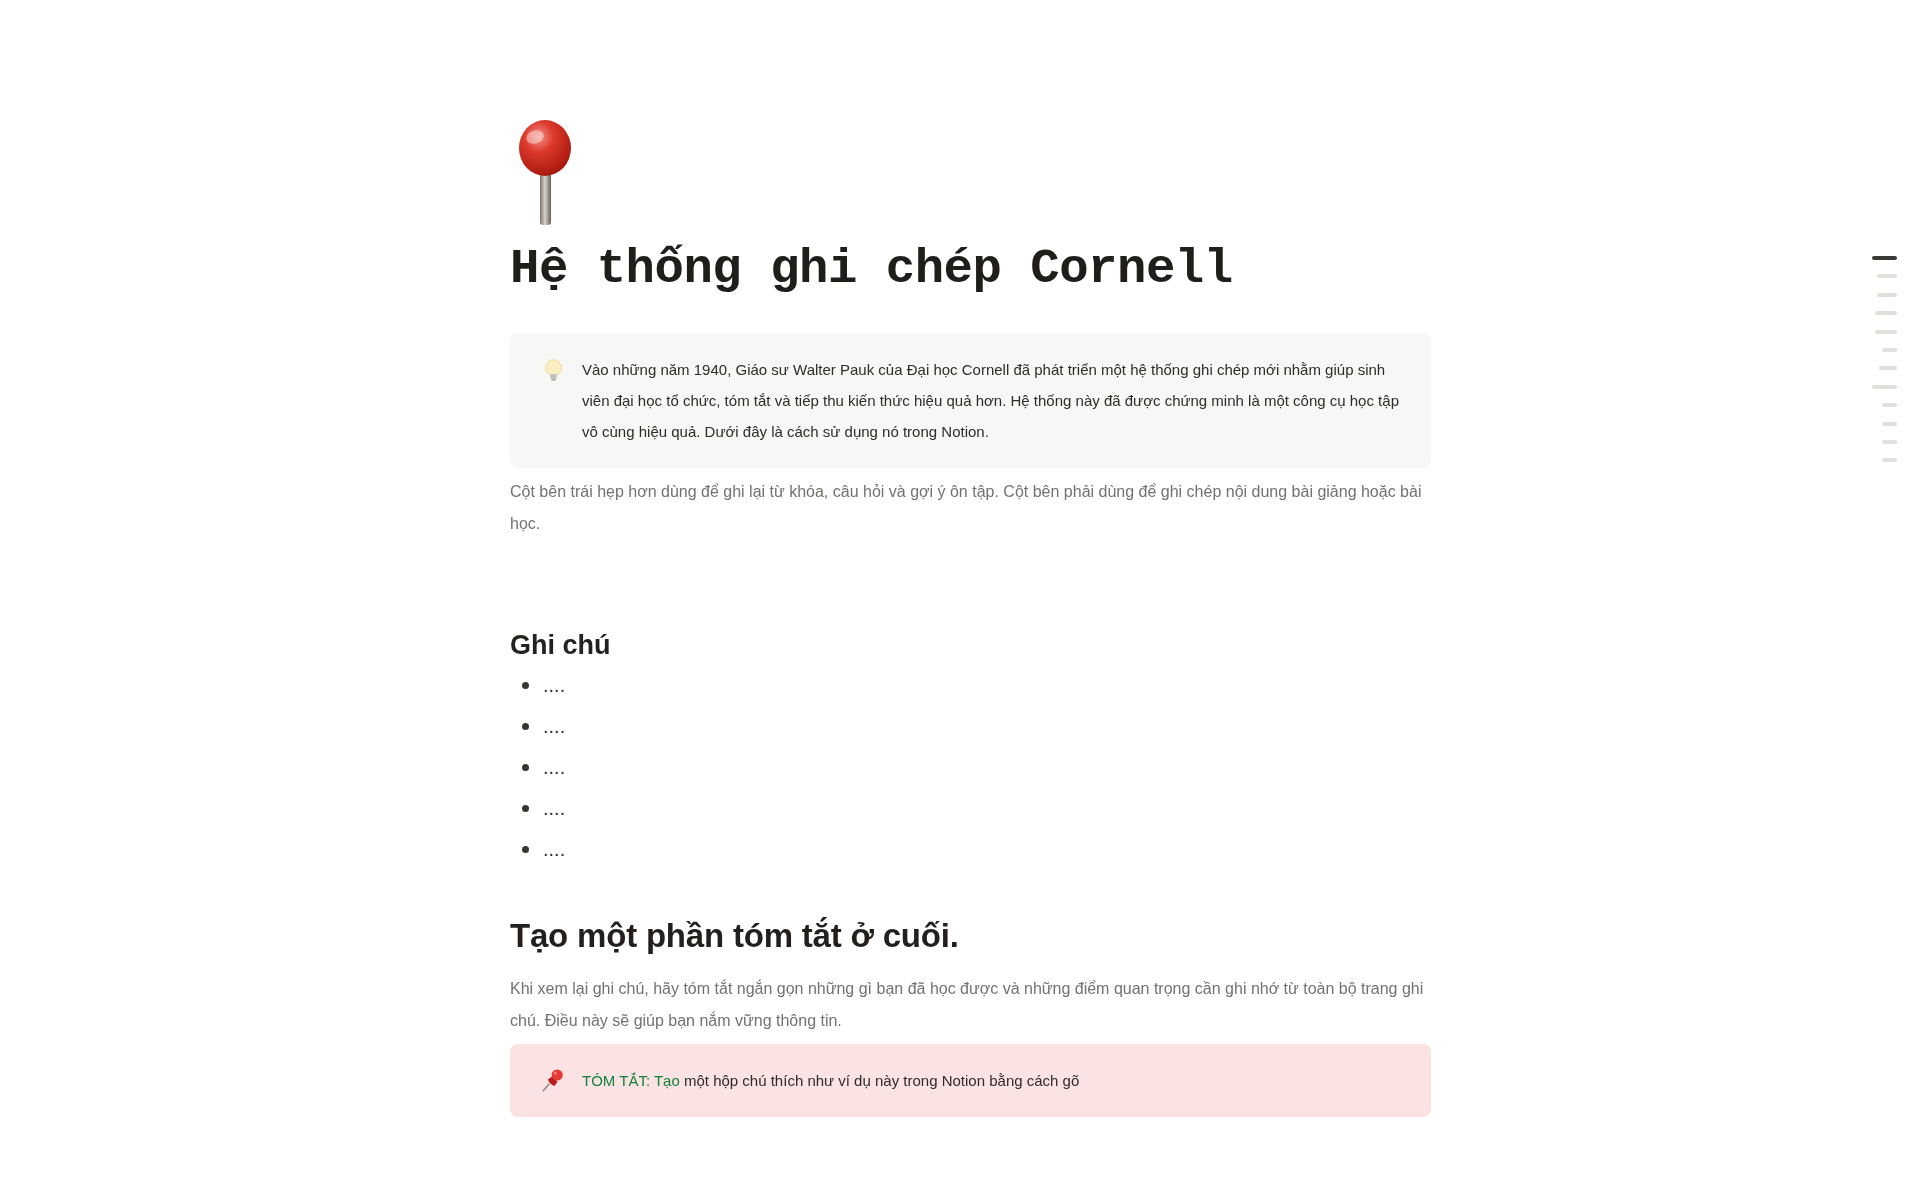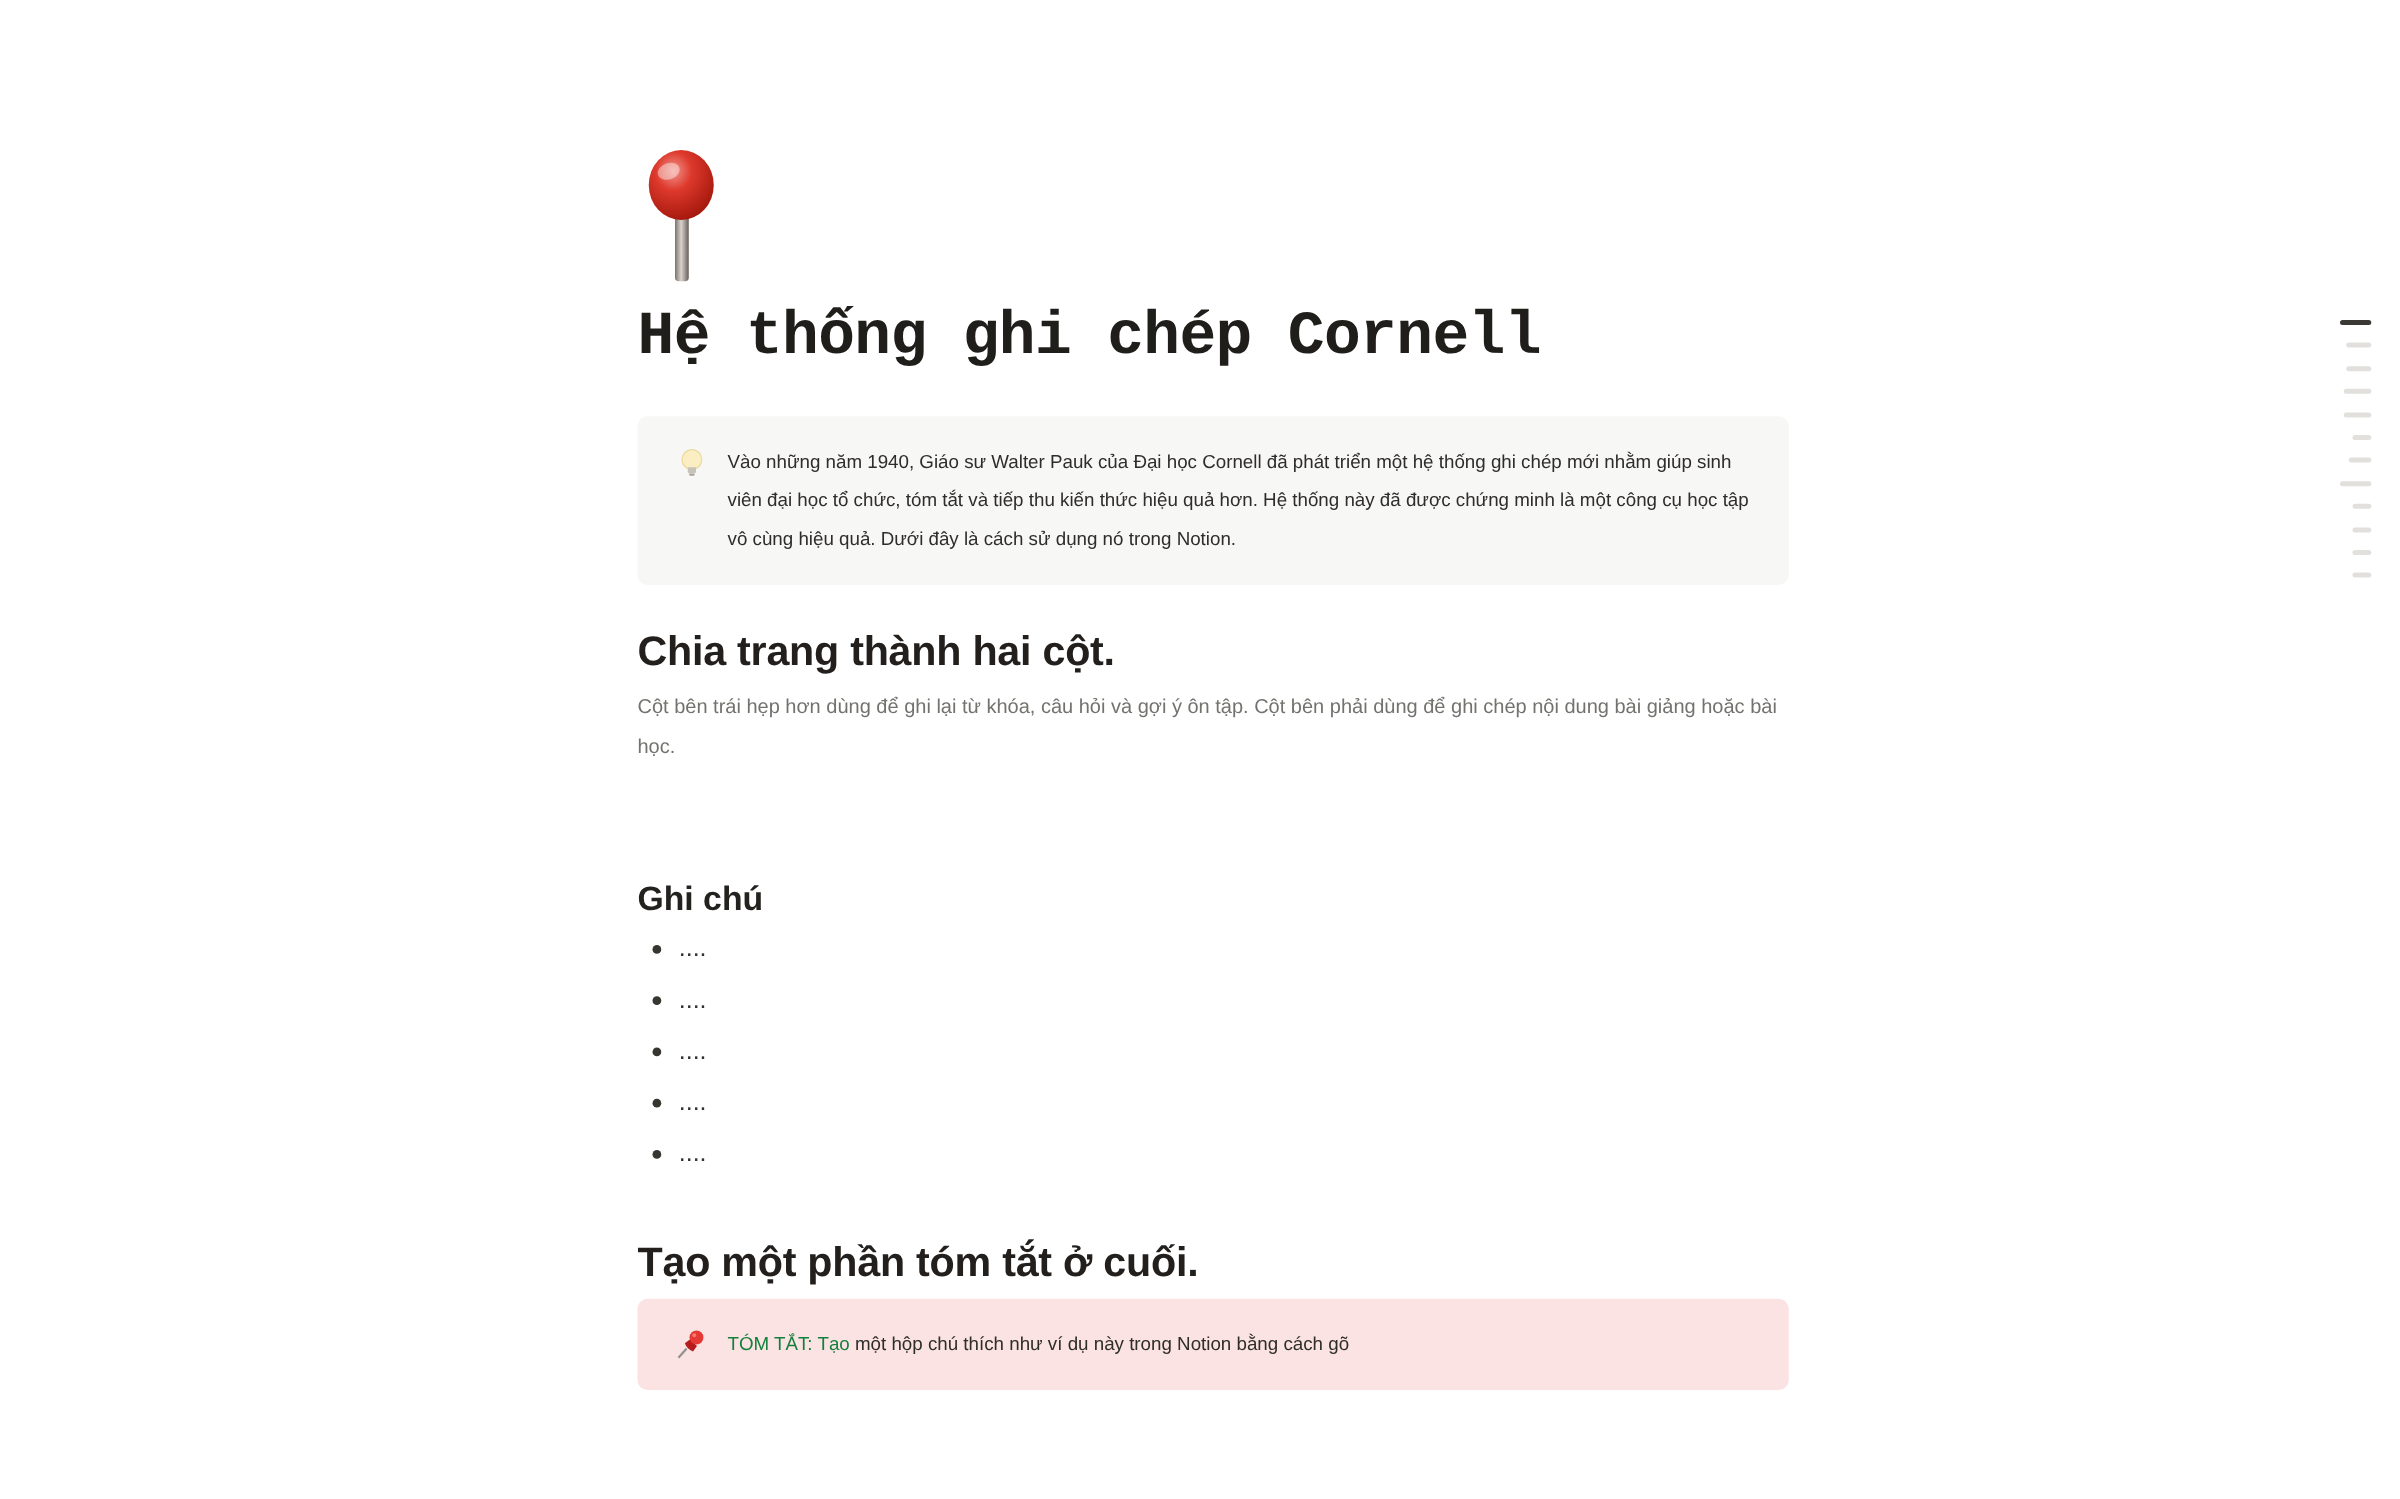--- a/index.html
+++ b/index.html
@@ -156,21 +156,20 @@
     <span class="c-icon">
       <svg width="27" height="27" viewBox="0 0 28 28">
         <circle cx="14" cy="11" r="8.2" fill="#fbeec3" stroke="#ecd9a0" stroke-width="1"></circle>
         <path d="M10.6 17.5 h6.8 v3.6 a1.4 1.4 0 0 1 -1.4 1.4 h-4 a1.4 1.4 0 0 1 -1.4 -1.4 z" fill="#c7c2ba"></path>
         <rect x="11.6" y="22.6" width="4.8" height="1.8" rx="0.9" fill="#aaa49b"></rect>
       </svg>
     </span>
     <div class="c-text">Vào những năm 1940, Giáo sư Walter Pauk của Đại học Cornell đã phát triển một hệ thống ghi chép mới nhằm giúp sinh viên đại học tổ chức, tóm tắt và tiếp thu kiến thức hiệu quả hơn. Hệ thống này đã được chứng minh là một công cụ học tập vô cùng hiệu quả. Dưới đây là cách sử dụng nó trong Notion.</div>
   </div>
 
-  <h2 class="sec">Chia trang thành hai cột.</h2>
   <p class="body">Cột bên trái hẹp hơn dùng để ghi lại từ khóa, câu hỏi và gợi ý ôn tập. Cột bên phải dùng để ghi chép nội dung bài giảng hoặc bài học.</p>
 
   <div class="columns">
     <div class="col-right">
       <h3 class="colhead">Ghi chú</h3>
       <ul class="notes">
         <li>
             <span class="dot"></span>
             <span>....</span>
           </li>
@@ -188,20 +187,21 @@
           </li>
         <li>
             <span class="dot"></span>
             <span>....</span>
           </li>
       </ul>
     </div>
   </div>
 
   <h2 class="sec" style="margin-top:40px;">Tạo một phần tóm tắt ở cuối.</h2>
+  <p class="body second">Khi xem lại ghi chú, hãy tóm tắt ngắn gọn những gì bạn đã học được và những điểm quan trọng cần ghi nhớ từ toàn bộ trang ghi chú. Điều này sẽ giúp bạn nắm vững thông tin.</p>
 
   <div class="callout pink">
     <span class="c-icon">
       <svg width="26" height="26" viewBox="0 0 28 28">
         <line x1="10" y1="17" x2="3" y2="25" stroke="#8f8f8f" stroke-width="1.8"></line>
         <path d="M8.5 12.5 c1.2 3.4 3.6 5.8 7 7 l3.4-4.6 -5.8-5.8 z" fill="#b71c1c"></path>
         <circle cx="18.5" cy="7.5" r="6" fill="#e53935"></circle>
         <circle cx="16.6" cy="5.6" r="1.7" fill="#ff8a80" opacity="0.8"></circle>
       </svg>
     </span>

